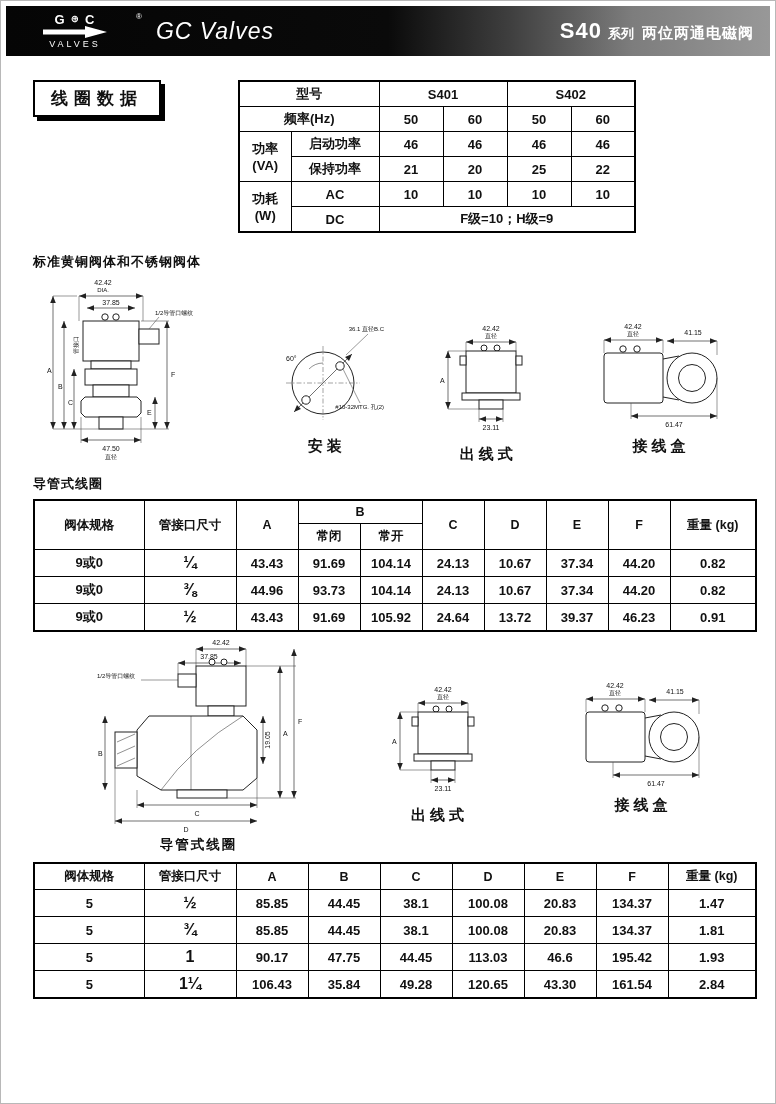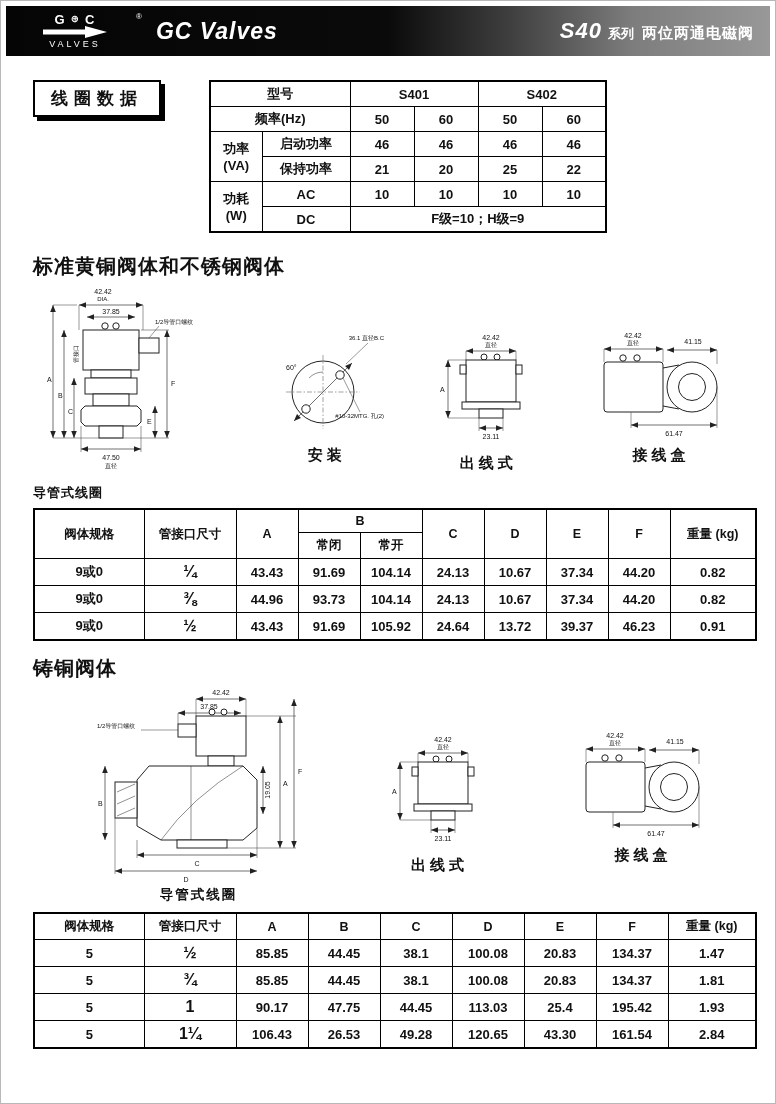--- a/index.html
+++ b/index.html
@@ -6,35 +6,35 @@
   html,body{background:#e9e9e9}
   body{font-family:"Liberation Sans","DejaVu Sans",sans-serif;color:#111}
   .page{width:776px;min-height:1104px;margin:0 auto;background:#fff;border:1px solid #b8b8b8;padding:5px 5px 14px;position:relative}
   
   .topbar{height:50px;background:linear-gradient(90deg,#050505 0%,#0a0a0a 50%,#3f3f3f 66%,#7d7d7d 82%,#989898 100%);display:flex;align-items:center;color:#fff}
   .logo{width:122px;height:42px;margin-left:8px;display:flex;flex-direction:column;align-items:center;justify-content:center;line-height:1}
   .logo-row{display:flex;align-items:center;gap:5px;font-weight:bold;font-size:13px;letter-spacing:1px}
   .logo-emblem{font-size:10px;position:relative;top:-1px}
   .logo-valves{font-size:9px;font-weight:normal;letter-spacing:3px;margin-top:2px}
   .reg{font-size:8px;align-self:flex-start;margin-top:6px}
-  .brand{font-size:23px;font-weight:bold;font-style:italic;margin-left:14px;letter-spacing:1px}
+  .brand{font-size:23px;font-weight:normal;font-style:italic;margin-left:14px;letter-spacing:1px}
   .series-wrap{margin-left:auto;margin-right:16px;display:flex;align-items:baseline}
-  .series{font-size:22px;font-weight:bold;font-style:italic;letter-spacing:1px}
+  .series{font-size:22px;font-weight:bold;letter-spacing:1px}
   .series-suffix{font-size:13px;font-weight:bold;margin-left:6px}
   .subtitle{font-size:15px;font-weight:bold;margin-left:8px;letter-spacing:1px}
   
   .content{padding:0 27px}
   .title-box{display:inline-block;border:2px solid #000;box-shadow:4px 4px 0 0 #000;padding:5px 16px;font-size:17px;font-weight:bold;letter-spacing:6px;background:#fff;white-space:nowrap}
   .coil-row{display:flex;align-items:flex-start;margin-top:24px}
-  .coil-table-wrap{margin-left:48px}
+  .coil-table-wrap{margin-left:77px}
   table{border-collapse:collapse}
   .coil-table{border:2px solid #000}
   .coil-table td{border:1px solid #000;font-size:13px;font-weight:bold;text-align:center;padding:3px 6px;height:25px}
   .outline-title{margin-top:22px}
-  .section-heading{font-size:20px;font-weight:bold;margin-top:20px;letter-spacing:1px}
+  .section-heading{font-size:13px;font-weight:bold;margin-top:20px;letter-spacing:1px}
   .draw-row{display:flex;justify-content:space-between;align-items:flex-start;margin-top:6px;padding:0 12px}
   .bronze-row{display:flex;justify-content:space-between;align-items:flex-start;margin-top:6px;padding:0 30px 0 58px}
   .draw-col{display:flex;flex-direction:column;align-items:center}
   .mt44{margin-top:44px}.mt46{margin-top:46px}.mt42{margin-top:42px}
   .caption{font-size:15px;font-weight:bold;letter-spacing:4px;margin-top:4px;text-align:left}
   .caption-sm{font-size:13.5px;font-weight:bold;letter-spacing:2px;margin-top:2px;text-align:center}
   .conduit-label{font-size:13px;font-weight:bold;margin-top:8px;letter-spacing:1px}
   .dim-table{width:100%;border:2px solid #000;table-layout:fixed;margin-top:6px}
   .dim-table th,.dim-table td{border:1px solid #000;text-align:center;padding:4px 2px}
   .dim-table th{font-size:12.5px;font-weight:bold;height:18px}
@@ -337,21 +337,20 @@
           <td>105.92</td>
           <td>24.64</td>
           <td>13.72</td>
           <td>39.37</td>
           <td>46.23</td>
           <td>0.91</td>
         </tr>
       </tbody>
     </table>
 
-    <div class="section-heading" style="margin-top:14px">铸铜阀体</div>
 
     <div class="bronze-row">
 
       <div class="draw-col">
         <svg width="215" height="196" viewBox="0 0 215 196">
           <text class="t7" x="130" y="7" text-anchor="middle">42.42</text>
           <line class="dim" x1="105" y1="11" x2="155" y2="11" marker-start="url(#as)" marker-end="url(#ae)"></line>
           <line class="ext" x1="105" y1="11" x2="105" y2="28"></line>
             <line class="ext" x1="155" y1="11" x2="155" y2="28"></line>
           <text class="t7" x="118" y="21" text-anchor="middle">37.85</text>
@@ -493,29 +492,29 @@
           <td>134.37</td>
           <td>1.81</td>
         </tr>
         <tr>
           <td>5</td>
           <td class="frac">1</td>
           <td>90.17</td>
           <td>47.75</td>
           <td>44.45</td>
           <td>113.03</td>
-          <td>25.4</td>
+          <td>46.6</td>
           <td>195.42</td>
           <td>1.93</td>
         </tr>
         <tr>
           <td>5</td>
           <td class="frac">1¼</td>
           <td>106.43</td>
-          <td>26.53</td>
+          <td>35.84</td>
           <td>49.28</td>
           <td>120.65</td>
           <td>43.30</td>
           <td>161.54</td>
           <td>2.84</td>
         </tr>
       </tbody>
     </table>
 
   </div>

